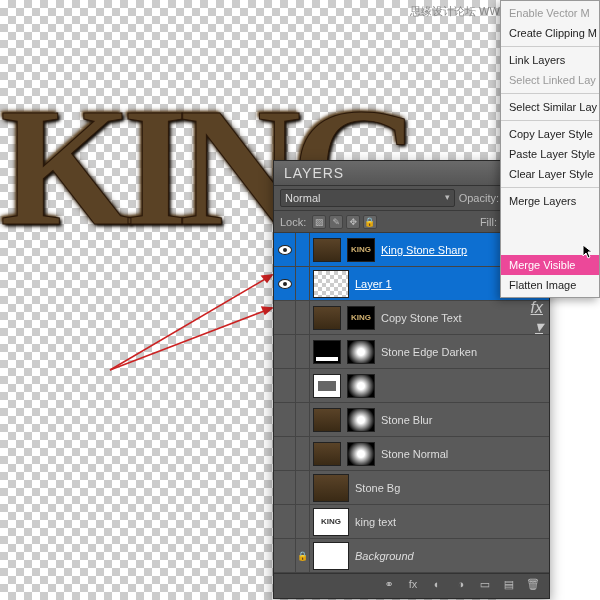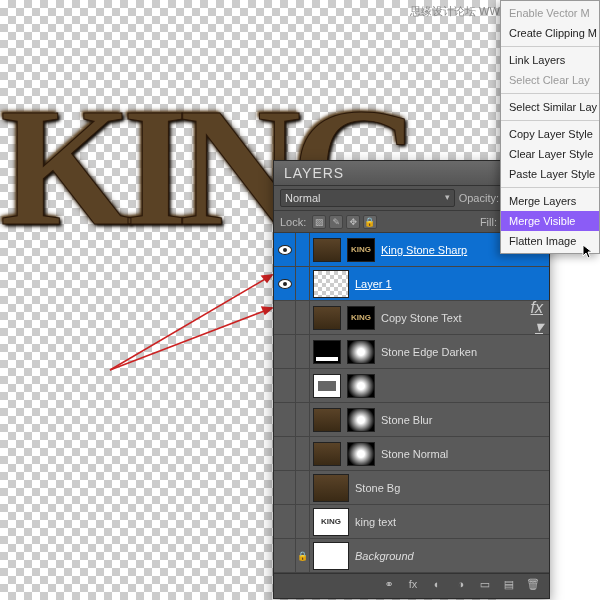--- a/index.html
+++ b/index.html
@@ -90,21 +90,21 @@
 
   
   .context-menu {
     position:absolute; right:0; top:0; width:100px;
     background:#f5f5f5; border:1px solid #999; font-size:11px; color:#222;
     box-shadow:-3px 3px 8px rgba(0,0,0,.3);
     padding:2px 0;
   }
   .context-menu .item { padding:4px 8px; white-space:nowrap; overflow:hidden;}
   .context-menu .item.disabled { color:#999; }
-  .context-menu .item.highlight { background:#8b5cf6; color:#fff;}
+  .context-menu .item.highlight { background:#ec4899; color:#fff;margin-top:44px;}
   .context-menu .sep { height:1px; background:#ccc; margin:3px 0;}
 
   .cursor-ptr {
     position:absolute; right:2px; top:244px; width:16px; height:16px;
   }
   .cursor-ptr svg { width:16px; height:16px;}
 </style>
 </head>
 <body>
 
@@ -270,27 +270,27 @@
     <span>▤</span>
     <span>🗑</span>
   </div>
 </div>
 
 <div class="context-menu" id="context-menu">
     <div class="item disabled">Enable Vector M</div>
     <div class="item">Create Clipping M</div>
     <div class="sep"></div>
     <div class="item">Link Layers</div>
-    <div class="item disabled">Select Clear Lay</div>
+    <div class="item disabled">Select Linked Lay</div>
     <div class="sep"></div>
     <div class="item">Select Similar Lay</div>
     <div class="sep"></div>
     <div class="item">Copy Layer Style</div>
+    <div class="item">Paste Layer Style</div>
     <div class="item">Clear Layer Style</div>
-    <div class="item">Paste Layer Style</div>
     <div class="sep"></div>
     <div class="item">Merge Layers</div>
     <div class="item highlight">Merge Visible</div>
     <div class="item">Flatten Image</div>
   </div>
 
 <div class="cursor-ptr">
   <svg viewBox="0 0 16 16">
       <path d="M1 1 L1 12 L4 9 L6 14 L8 13 L6 8 L10 8 Z" fill="#000" stroke="#fff" stroke-width="1"></path>
     </svg>

